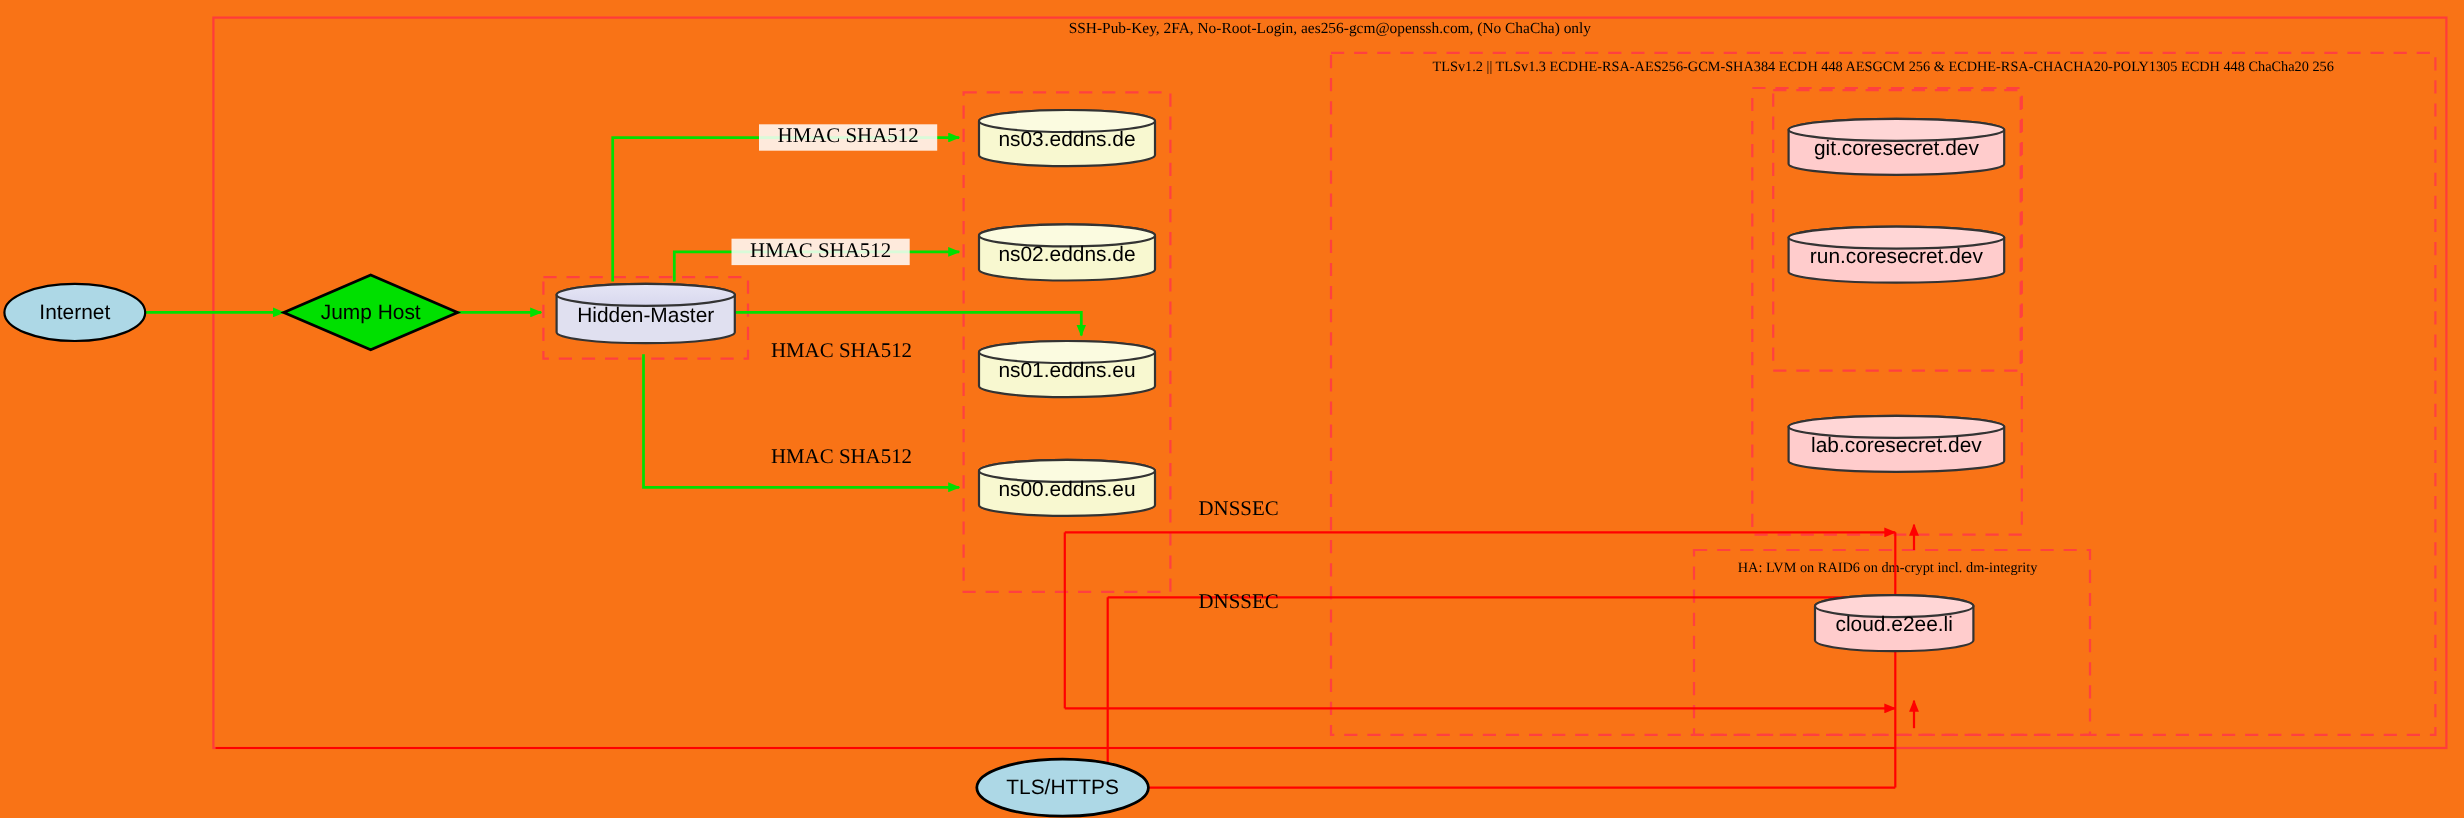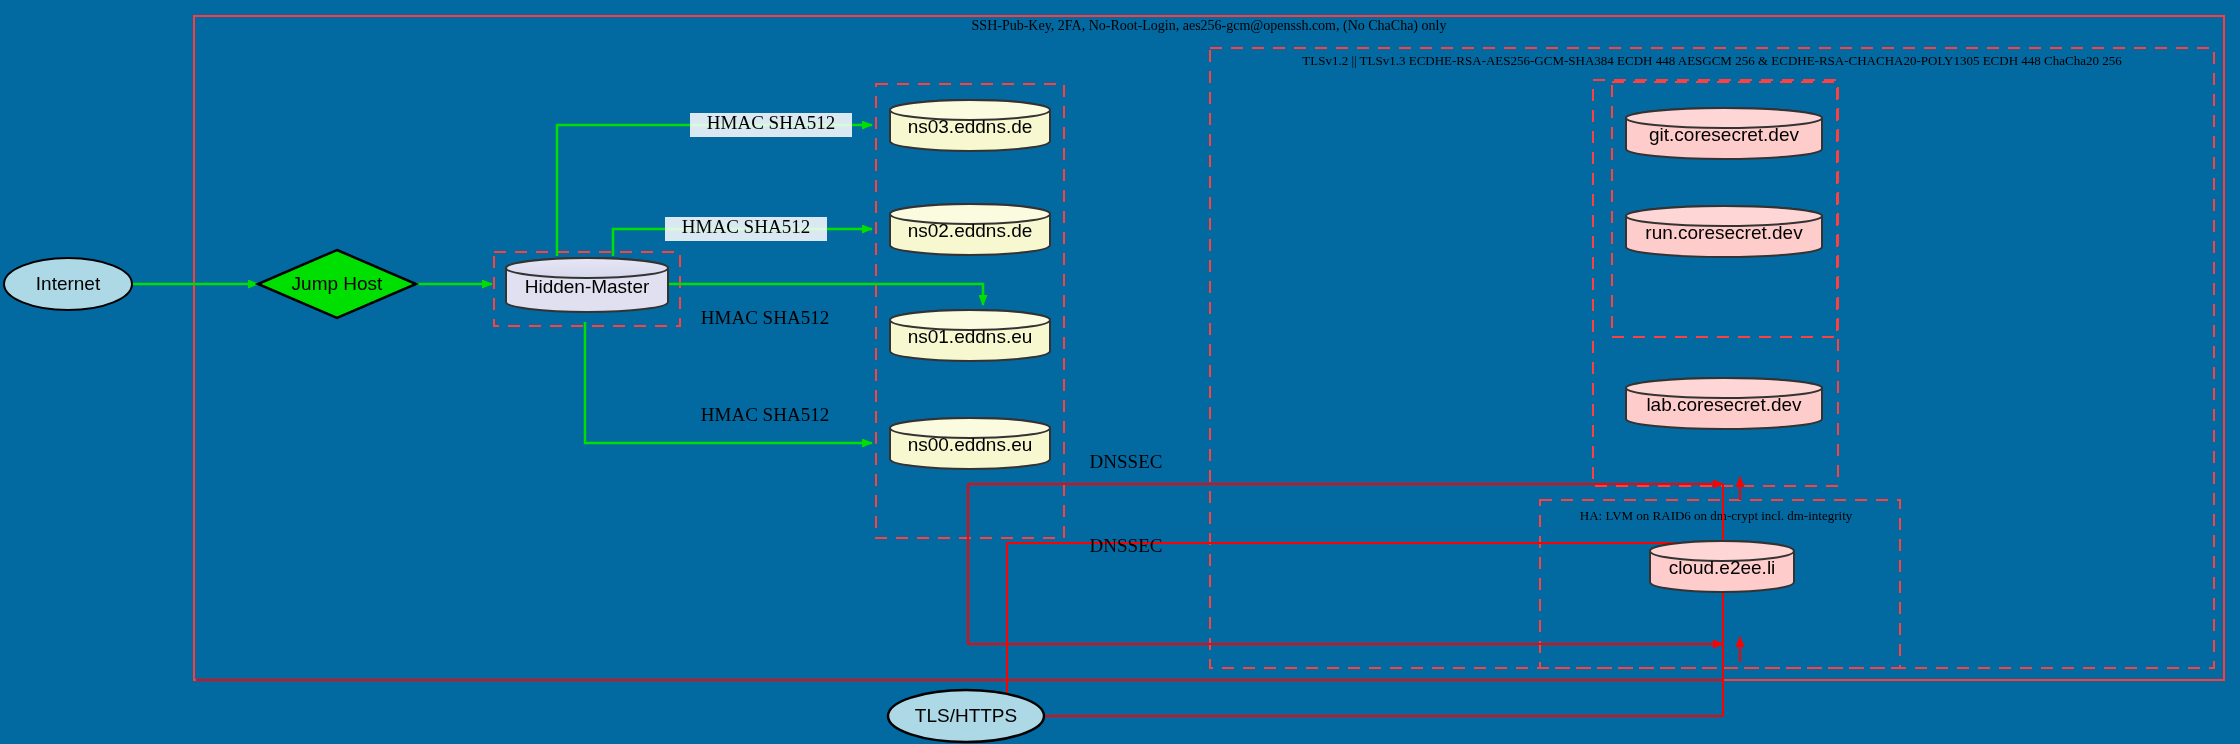--- a/index.html
+++ b/index.html
@@ -1,16 +1,16 @@
 <!DOCTYPE html>
 <html><head>
 <meta charset="utf-8">
 <style>
   html,body{margin:0;padding:0;background:#ffffff;}
-  #stage{position:relative;width:2240px;height:744px;background:#0369a1;
+  #stage{position:relative;width:2240px;height:744px;background:#f97316;
          font-family:"Liberation Sans",sans-serif;overflow:hidden;}
   svg{position:absolute;left:0;top:0;width:2240px;height:744px;}
   .node-label{font-family:"Liberation Sans",sans-serif;font-size:19px;fill:#000;
               text-anchor:middle;dominant-baseline:middle;}
   .edge-label{font-family:"Liberation Serif",serif;font-size:19px;fill:#000;
               text-anchor:middle;dominant-baseline:middle;}
   .cluster-label{font-family:"Liberation Serif",serif;font-size:13px;fill:#000;
                  text-anchor:middle;dominant-baseline:middle;}
   .cluster-label.big{font-size:14px;}
 </style>

